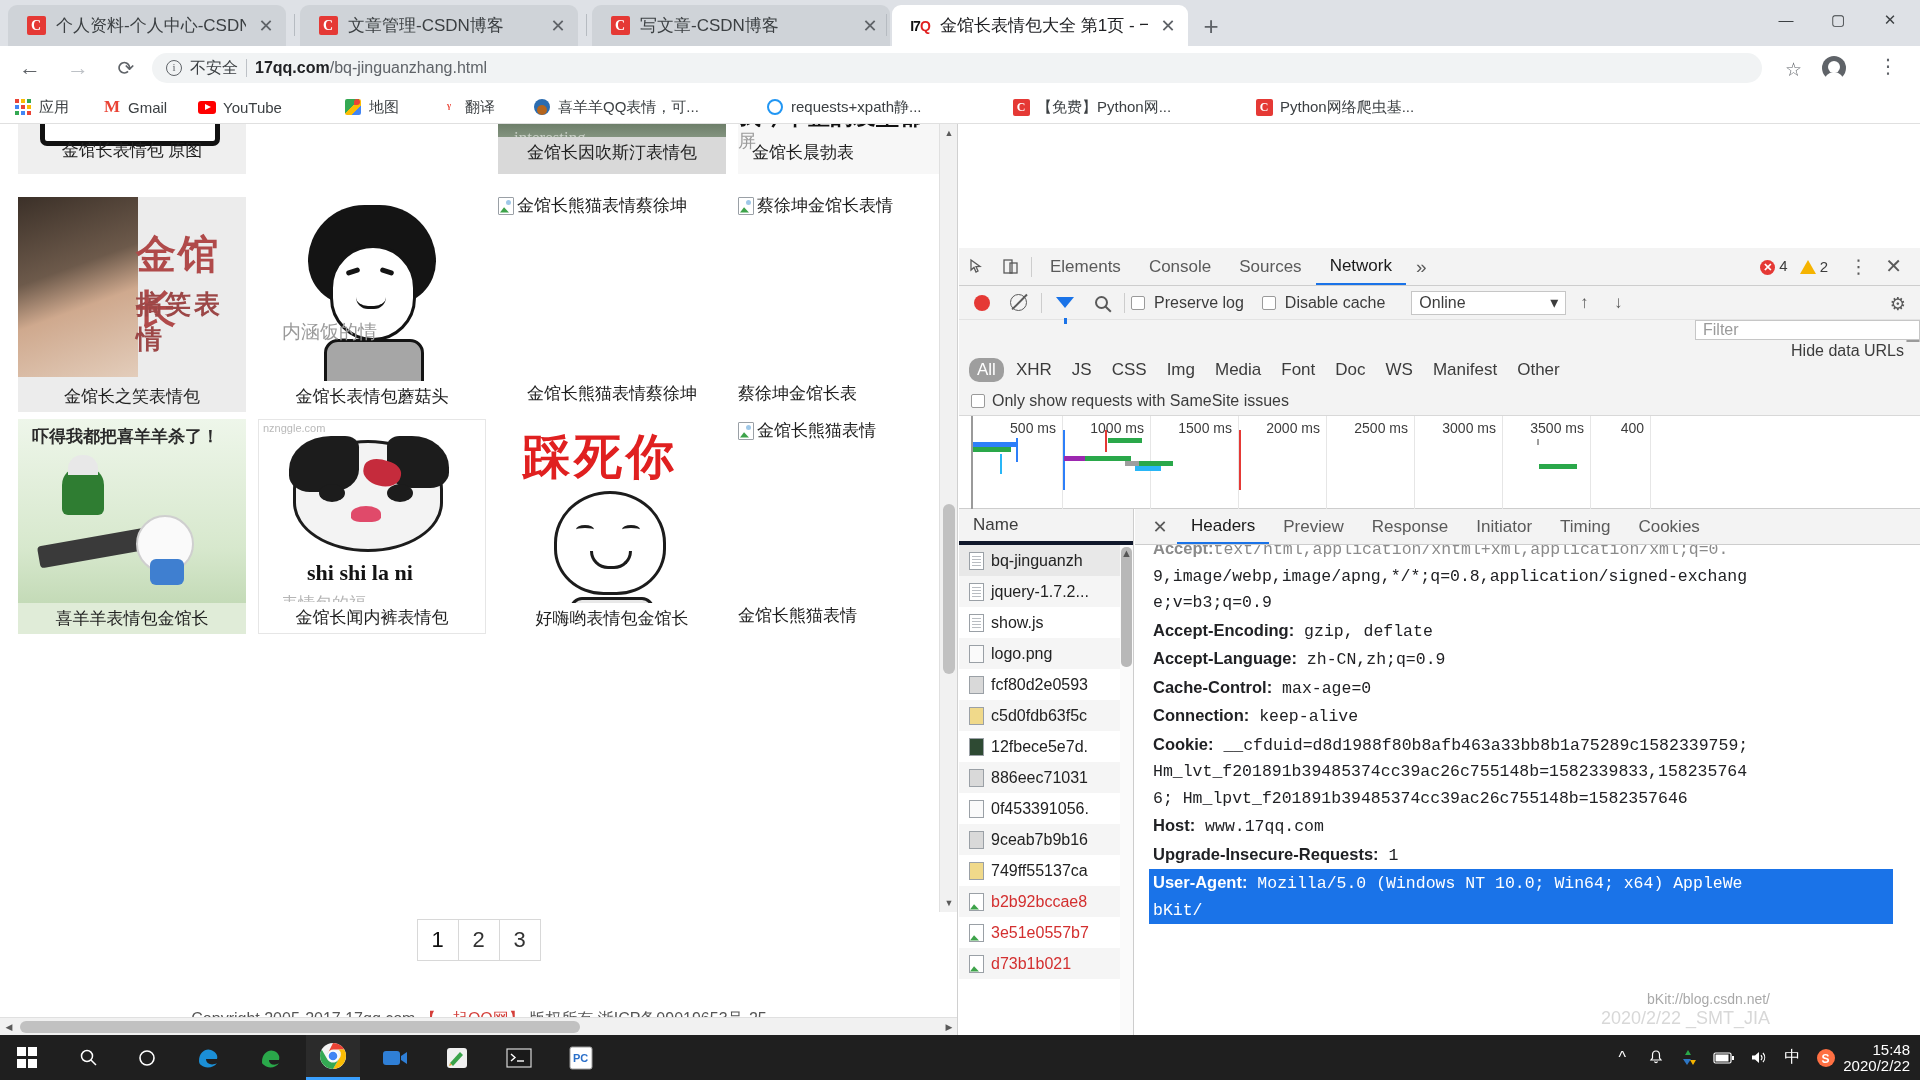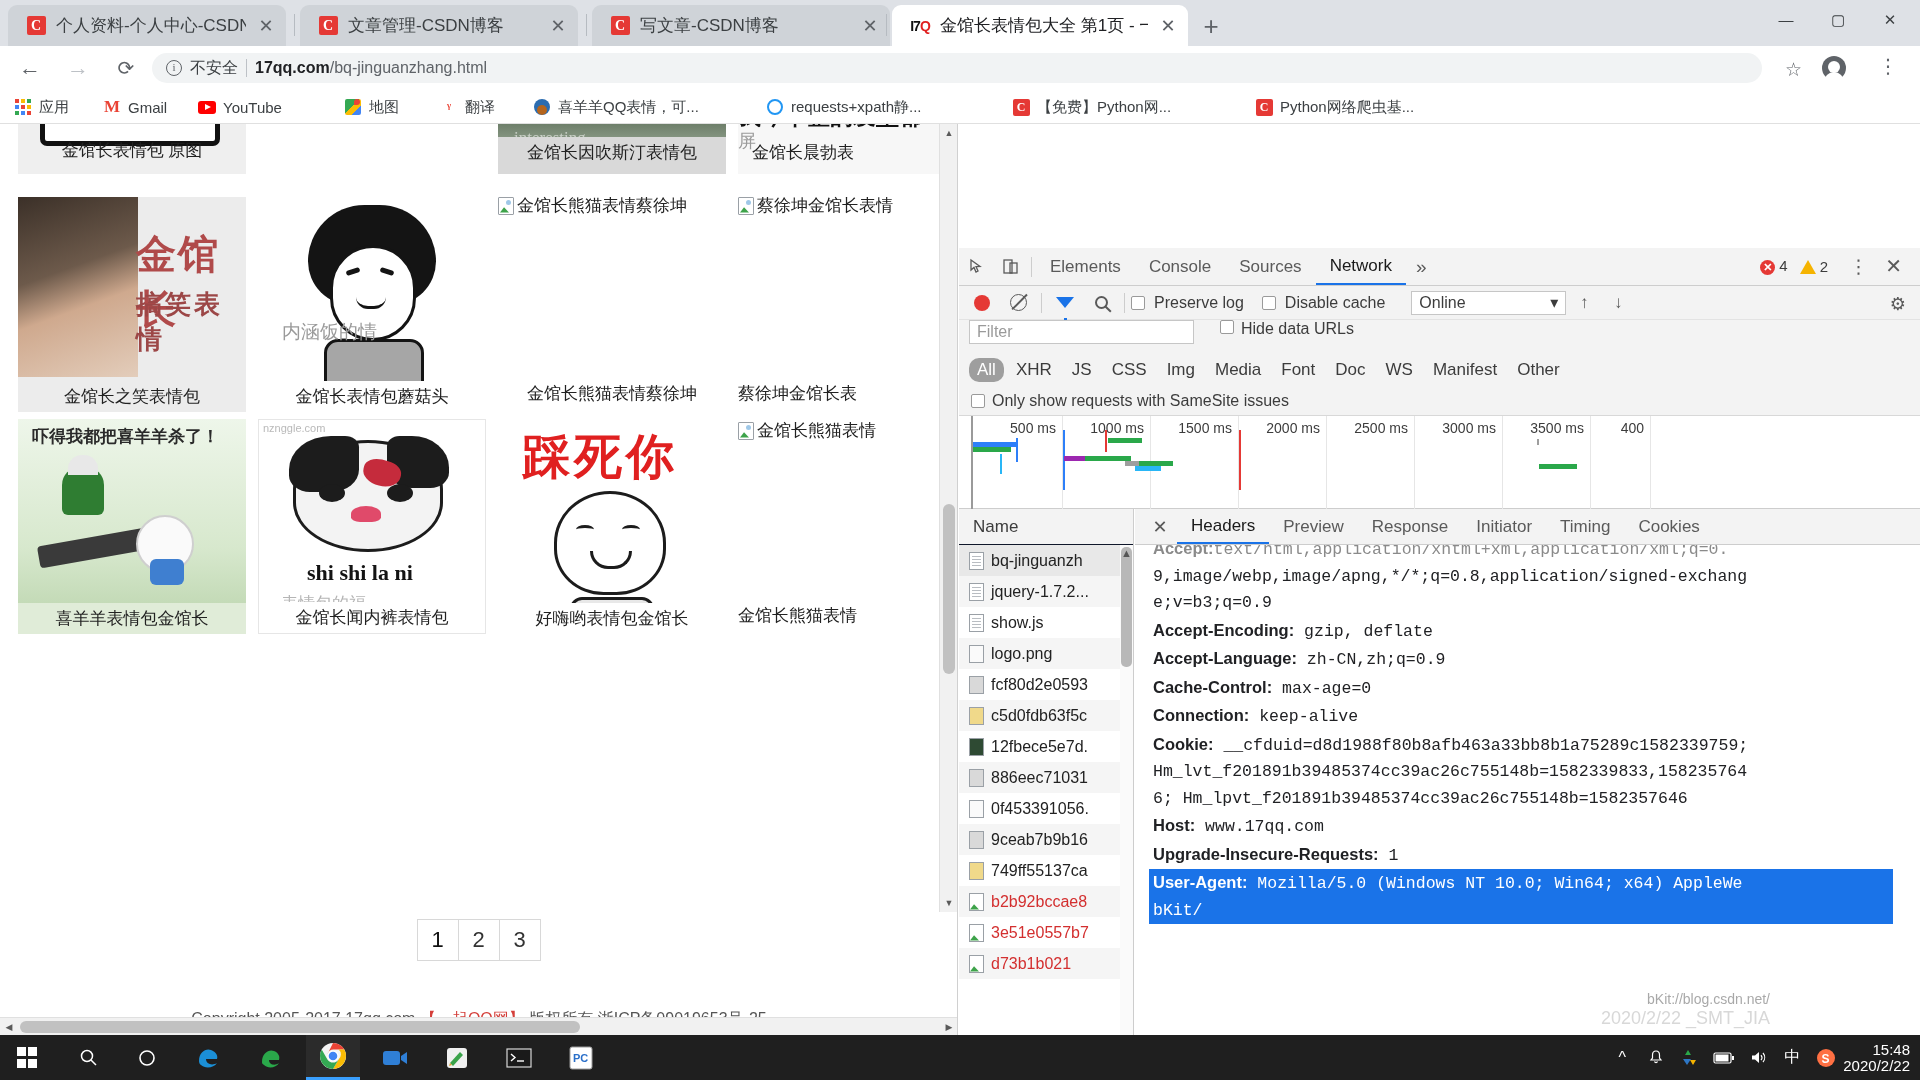--- a/index.html
+++ b/index.html
@@ -139,37 +139,37 @@
   .funnel { width:0;height:0;border-left:9px solid transparent;border-right:9px solid transparent;border-top:11px solid #1a73e8; position:relative; }
   .funnel::after { content:""; position:absolute; left:-1.5px; top:10px; width:3px; height:6px; background:#1a73e8; }
   .mag { width:13px;height:13px;border:2px solid #5a5a5a;border-radius:50%;position:relative; }
   .mag::after { content:""; position:absolute; right:-6px; bottom:-3px; width:8px; height:2px; background:#5a5a5a; transform:rotate(45deg); }
   .cb { width:14px;height:14px;border:1px solid #9a9a9a;background:#fff;border-radius:2px;display:inline-block;vertical-align:-2px; }
   .dt-lbl { font-size:16px; color:#3c3c3c; margin-left:7px; margin-right:16px; }
   #online-sel { margin-left:8px; width:155px; height:24px; border:1px solid #c6c6c6; background:#fff; display:flex; align-items:center; justify-content:space-between; padding:0 7px; font-size:16px; color:#3c3c3c; }
   .updn { width:32px; text-align:center; font-size:17px; color:#5a5a5a; }
   #gear { position:absolute; right:14px; top:7px; font-size:18px; color:#5a5a5a; }
 
-  #dt-filterbar { position:absolute; left:0; top:72px; width:961px; height:33px; display:flex; align-items:flex-start; padding-left:10px; }
+  #dt-filterbar { position:absolute; left:0; top:72px; width:961px; height:33px; display:flex; align-items:flex-end; padding-left:10px;flex-direction:column; }
   #filter-input { width:225px; height:24px; border:1px solid #c6c6c6; background:#fff; font-size:16px; color:#9a9a9a; padding:0 7px; display:flex; align-items:center; }
   #dt-typebar { position:absolute; left:0; top:105px; width:961px; height:33px; display:flex; align-items:center; padding-left:10px; gap:4px; }
   .type { font-size:17px; color:#3c3c3c; padding:2px 8px; border-radius:10px; }
   .type.sel { background:#9e9e9e; color:#fff; }
   #dt-samesite { position:absolute; left:0; top:138px; width:961px; height:30px; display:flex; align-items:center; padding-left:12px; font-size:16px; color:#3c3c3c; border-bottom:1px solid #d8d8d8; }
 
   
   #dt-overview { position:absolute; left:0; top:168px; width:961px; height:93px; background:#fff; border-bottom:1px solid #cdcdcd; }
   .ov-cell { position:absolute; top:0; height:93px; border-right:1px solid #e6e6e6; }
   .ov-lbl { position:absolute; top:4px; right:6px; font-size:14px; color:#3c3c3c; }
   .ov-bar { position:absolute; height:5px; }
 
   
   #dt-split { position:absolute; left:0; top:261px; width:961px; height:620px; background:#fff; }
   #req-pane { position:absolute; left:0; top:0; width:175px; height:620px; border-right:1px solid #cdcdcd; background:#fff; }
-  #req-head { height:36px; background:#f3f3f3; border-bottom:1px solid #0f172a; display:flex; align-items:center; padding-left:14px; font-size:17px; color:#3c3c3c; }
+  #req-head { height:36px; background:#f3f3f3; border-bottom:4px solid #0f172a; display:flex; align-items:center; padding-left:14px; font-size:17px; color:#3c3c3c; }
   .req-row { height:31px; display:flex; align-items:center; gap:7px; padding-left:10px; font-size:16px; color:#222; white-space:nowrap; overflow:hidden; }
   .req-row.alt { background:#f5f5f5; }
   .req-row.sel { background:#e8e8e8; }
   .req-row.err { color:#d32f2f; }
   .doc-ico { width:15px; height:18px; flex:none; border:1px solid #9aa0a6; background:#fff; position:relative; }
   .doc-ico::after { content:""; position:absolute; left:2px; top:3px; right:2px; height:1px; background:#b9bdc2; box-shadow:0 3px 0 #b9bdc2, 0 6px 0 #b9bdc2, 0 9px 0 #b9bdc2; }
   .img-ico { width:15px; height:18px; flex:none; border:1px solid #9aa0a6; background:#fafafa; }
   .img-ico.dark { background:#2e4a33; }
   .img-ico.ylw { background:#f0d98a; }
   .img-ico.gry { background:#d9d9d9; }

